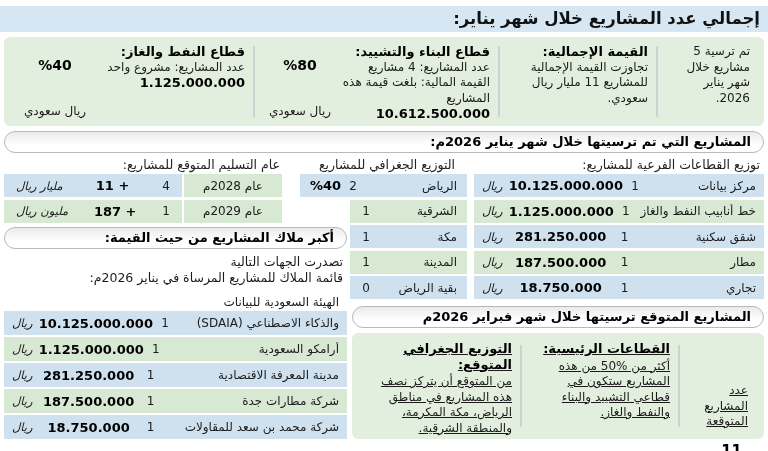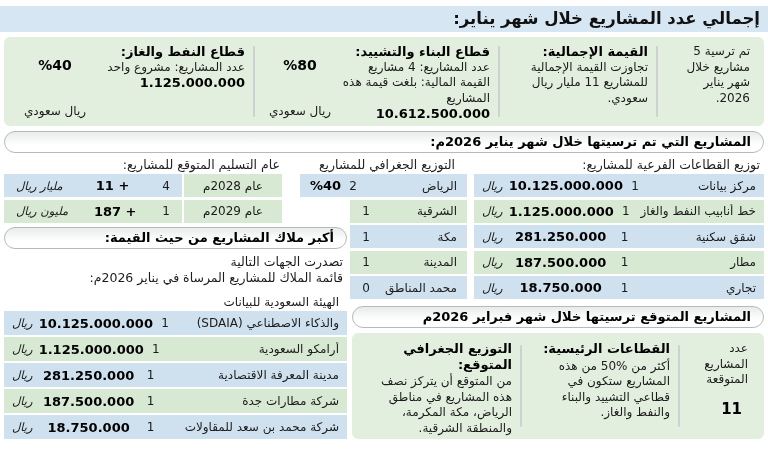--- a/index.html
+++ b/index.html
@@ -105,23 +105,23 @@
   .owners-table div.owner-item:nth-of-type(odd) .row { background: var(--row-blue, #cfe1ee); }
   .owners-table div.owner-item:nth-of-type(even) .row { background: var(--row-green, #d7e8d3); }
   .owners-table .cell-value { min-width: 100px; }
   .owners-table .row { height: 24px; margin-bottom: 2px; }
   
   .expected-box {
     position: absolute; top: 333px; right: 4px; width: 412px; height: 106px;
     background: var(--box-green, #e3efde); border-radius: 6px;
     display: flex; align-items: stretch; padding: 8px 10px;
   }
-  .exp-col { padding: 0 6px; font-size: 12px; line-height: 15.5px; }
+  .exp-col { padding: 0 6px; font-size: 12px; line-height: 15.5px; text-decoration: underline; }
   .exp-col .head { font-weight: bold; font-size: 13px; color: #000; margin-bottom: 2px; }
-  .exp-count-col { width: 72px; }
+  .exp-count-col { width: 72px; margin-top: 42px; }
   .exp-count-col .big { font-weight: bold; font-size: 15px; color: #000; margin-top: 14px; padding-right: 6px; }
   .exp-sectors-col { width: 152px; }
   .exp-geo-col { flex: 1; }
 </style>
 </head>
 <body>
 
 <div id="page">
 
   <div class="title-band">
@@ -228,21 +228,21 @@
 
       </div>
 
       <div class="row">
         <div class="cell-name">المدينة</div>
         <div class="cell-count">1</div>
 
       </div>
 
       <div class="row">
-        <div class="cell-name">محمد المناطق</div>
+        <div class="cell-name">بقية الرياض</div>
         <div class="cell-count">0</div>
 
       </div>
     </div>
 
   <div class="delivery-table">
 
       <div class="del-row">
         <div class="del-year">عام 2028م</div>
         <div class="del-rest">

